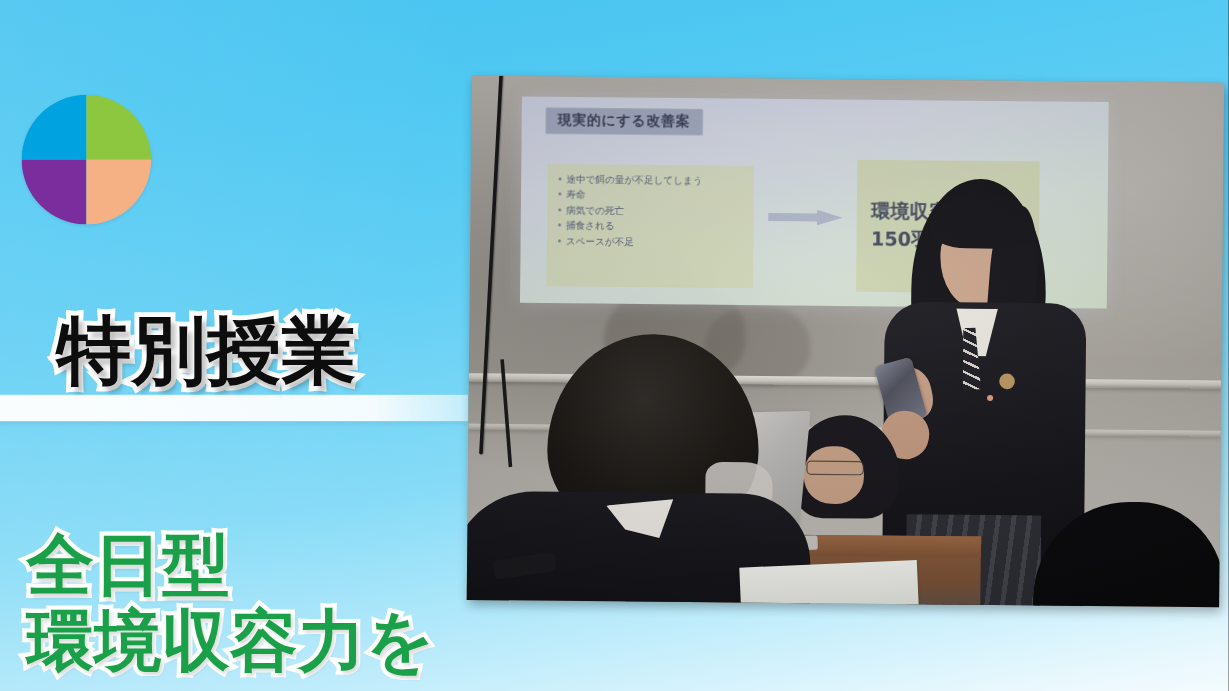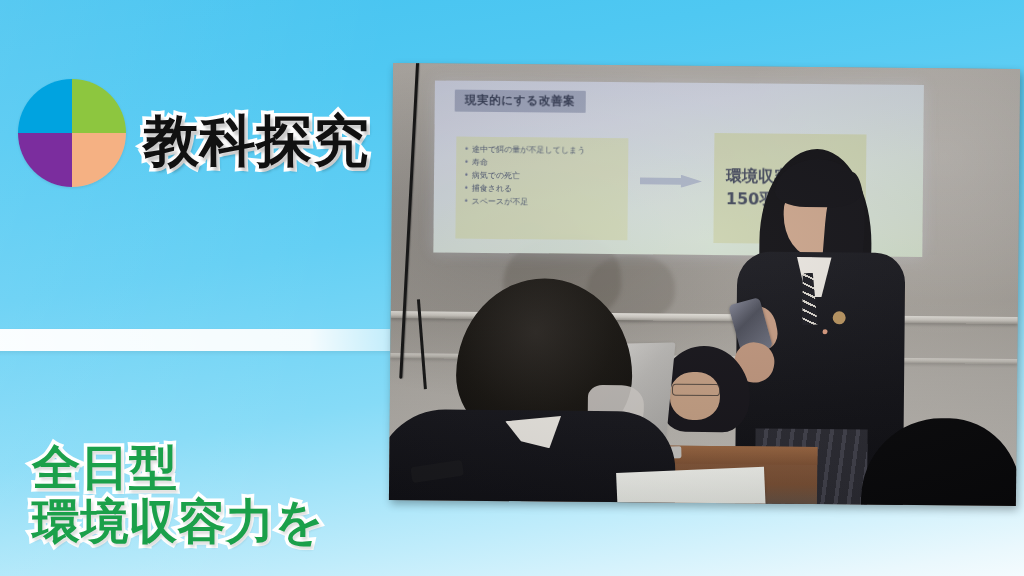--- a/index.html
+++ b/index.html
@@ -82,24 +82,24 @@
     font-size: 62px;
     line-height: 1.08;
     color: #0d0d0d;
     -webkit-text-stroke: 8px #ffffff;
     paint-order: stroke fill;
     text-shadow: 4px 5px 4px rgba(0,0,0,0.25);
   }
 
   #course {
     position: absolute;
-    left: 32px;
+    left: 22px;
     top: 441px;
     color: #1ba04a;
-    font-size: 48px;
+    font-size: 56px;
     line-height: 1.12;
     -webkit-text-stroke: 7px #ffffff;
     paint-order: stroke fill;
     text-shadow: 2px 3px 3px rgba(0,0,0,0.14);
   }
   #course .line2 { display: block; }
 
   
   #photo-wrap {
     position: absolute;
@@ -533,24 +533,24 @@
 
   <div id="bg-sheen"></div>
 
   <div id="logo">
     <div style="background:#00a3e0"></div>
     <div style="background:#8dc63f"></div>
     <div style="background:#7b2d9e"></div>
     <div style="background:#f5b183"></div>
   </div>
 
-  <div class="jp" id="kyoka">教科探究</div>
 
   <div id="white-band"></div>
 
+  <div class="jp" id="tokubetsu">特別授業</div>
 
   <div class="jp" id="course">
     <span class="line1">全日型</span>
     <span class="line2">環境収容力を</span>
   </div>
 
   <div id="photo-wrap">
     <div id="photo">
 
       <div class="wall"></div>

